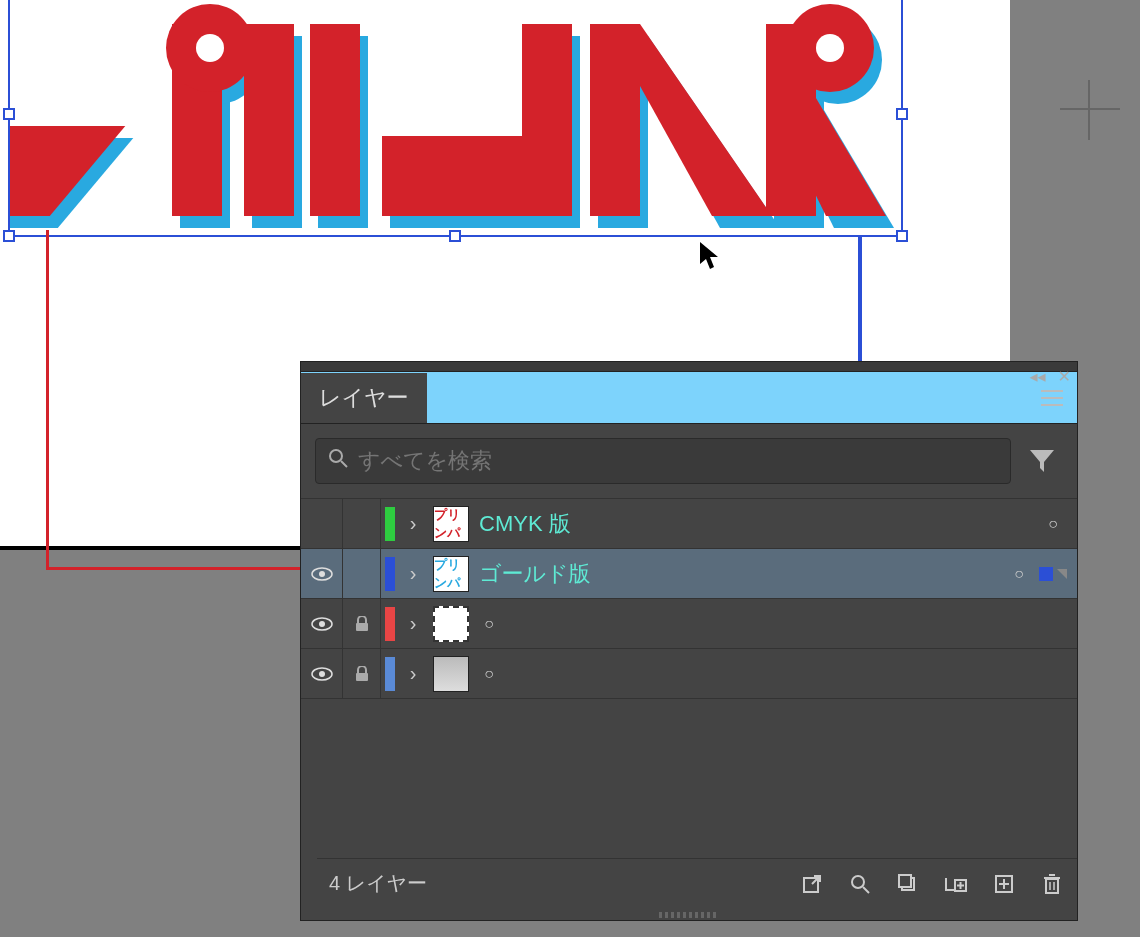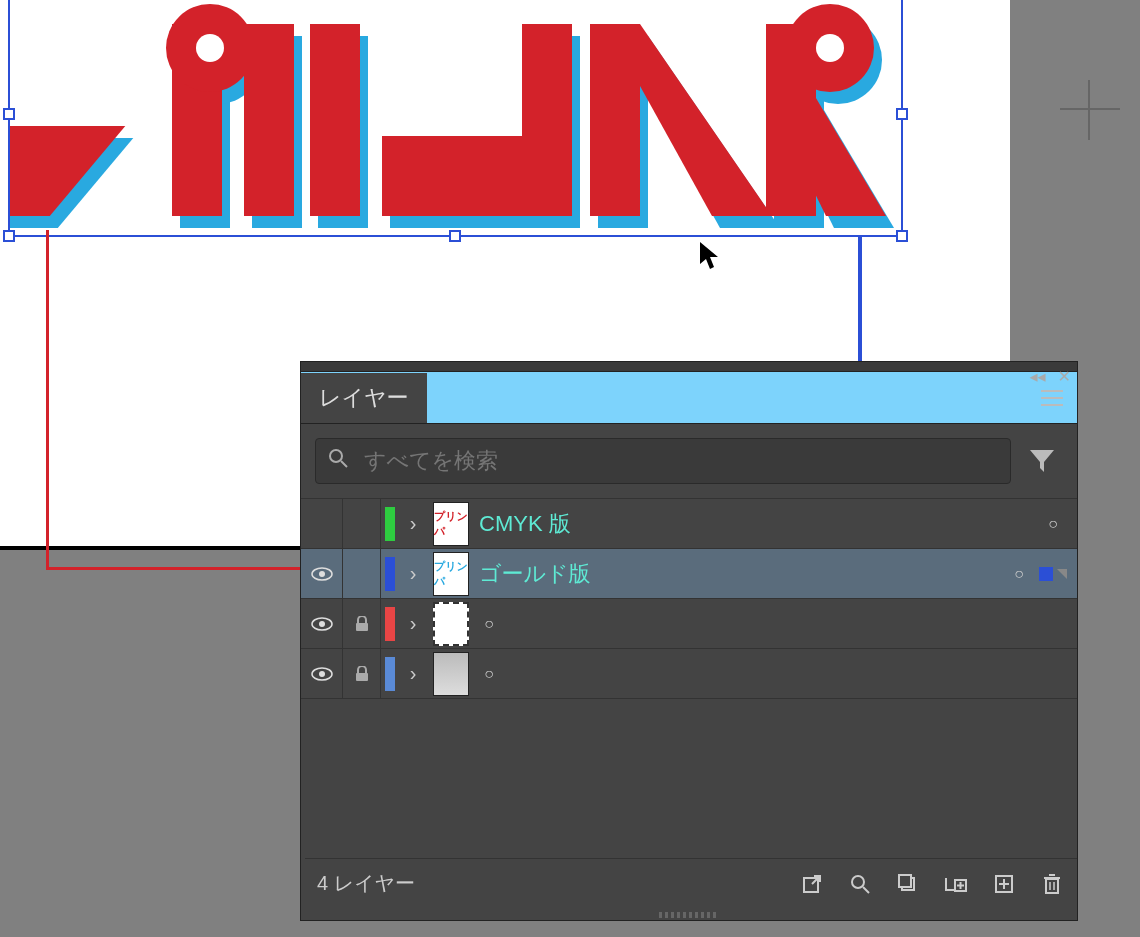--- a/index.html
+++ b/index.html
@@ -145,21 +145,21 @@
   }
   .search-box {
     flex: 1;
     display: flex;
     align-items: center;
     background: #3a3a3a;
     border: 1px solid #2a2a2a;
     border-radius: 4px;
     height: 46px;
     padding: 0 12px;
-    gap: 16px;
+    gap: 10px;
     color: #888;
     font-size: 22px;
   }
   .search-box input {
     flex: 1;
     background: transparent;
     border: none;
     color: #ccc;
     font-size: 22px;
     outline: none;
@@ -200,26 +200,26 @@
     width: 10px; height: 34px;
     margin: 0 4px;
   }
   .disclose {
     width: 28px; text-align: center;
     color: #ccc;
     font-size: 20px;
     cursor: pointer;
   }
   .thumb {
-    width: 36px; height: 44px;
+    width: 36px; height: 36px;
     background: #fff;
     border: 1px solid #222;
     margin: 16px 6px;
     display: flex; align-items: center; justify-content: center;
-    font-size: 11px;
+    font-size: 13px;
     overflow: hidden;
   }
   .layer-name {
     flex: 1;
     color: #5eead4;
     font-size: 22px;
     padding-left: 4px;
     white-space: nowrap;
   }
   .target-col {
@@ -235,21 +235,21 @@
   }
   .corner-flag {
     width: 0; height: 0;
     border-top: 10px solid #888;
     border-left: 10px solid transparent;
     margin-left: 4px;
   }
 
   .panel-footer {
     position: absolute;
-    left: 4px; right: 0; bottom: 12px;
+    left: 16px; right: 0; bottom: 12px;
     height: 50px;
     display: flex;
     align-items: center;
     padding: 0 12px;
     border-top: 1px solid #333;
     color: #ccc;
     font-size: 20px;
   }
   .footer-icons {
     margin-left: auto;

